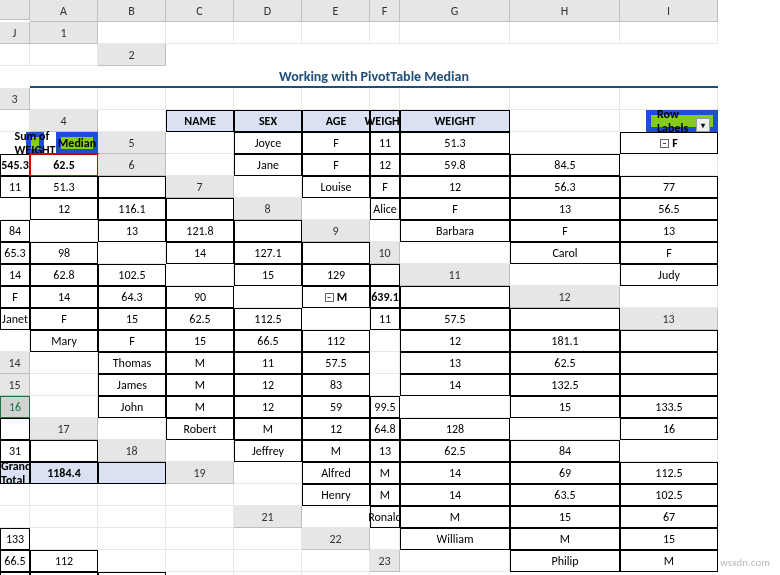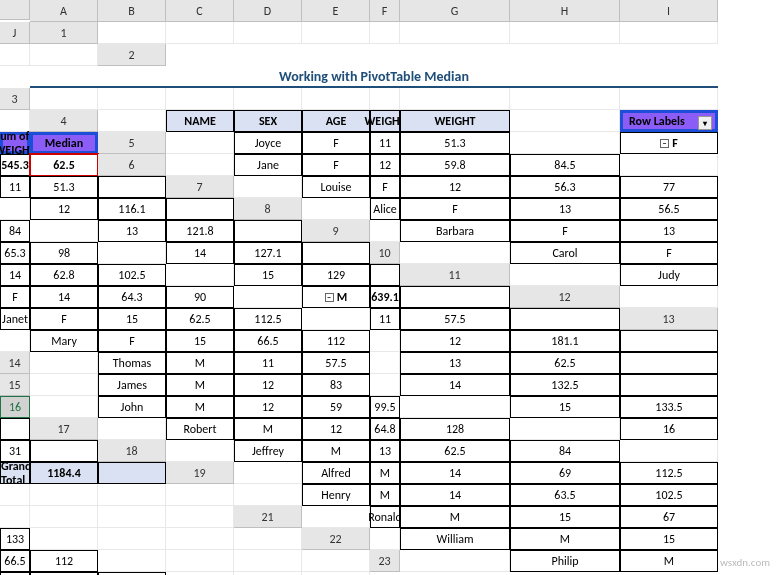--- a/index.html
+++ b/index.html
@@ -61,25 +61,26 @@
   .thdr {
     background: #d9e1f2;
     font-weight: bold;
     border: 1px solid #000;
   }
   .tcell {
     border: 1px solid #000;
     background: #fff;
   }
   .pvhdr {
-    background: #8b5cf6;
+    background: #84cc16;
     font-weight: bold;
-    border: 3px solid #1d4ed8;
+    border: 5px solid #1d4ed8;
     justify-content: center;
     position: relative;
+    margin-left: 26px;
   }
   .pvhdr.left { justify-content: flex-start; padding-left: 6px; }
   .pvcell {
     border: 1px solid #000;
     background: #fff;
     justify-content: center;
   }
   .pvcell.left { justify-content: flex-start; padding-left: 0; }
   .pvcell.bold { font-weight: bold; }
   .pvtotal {

